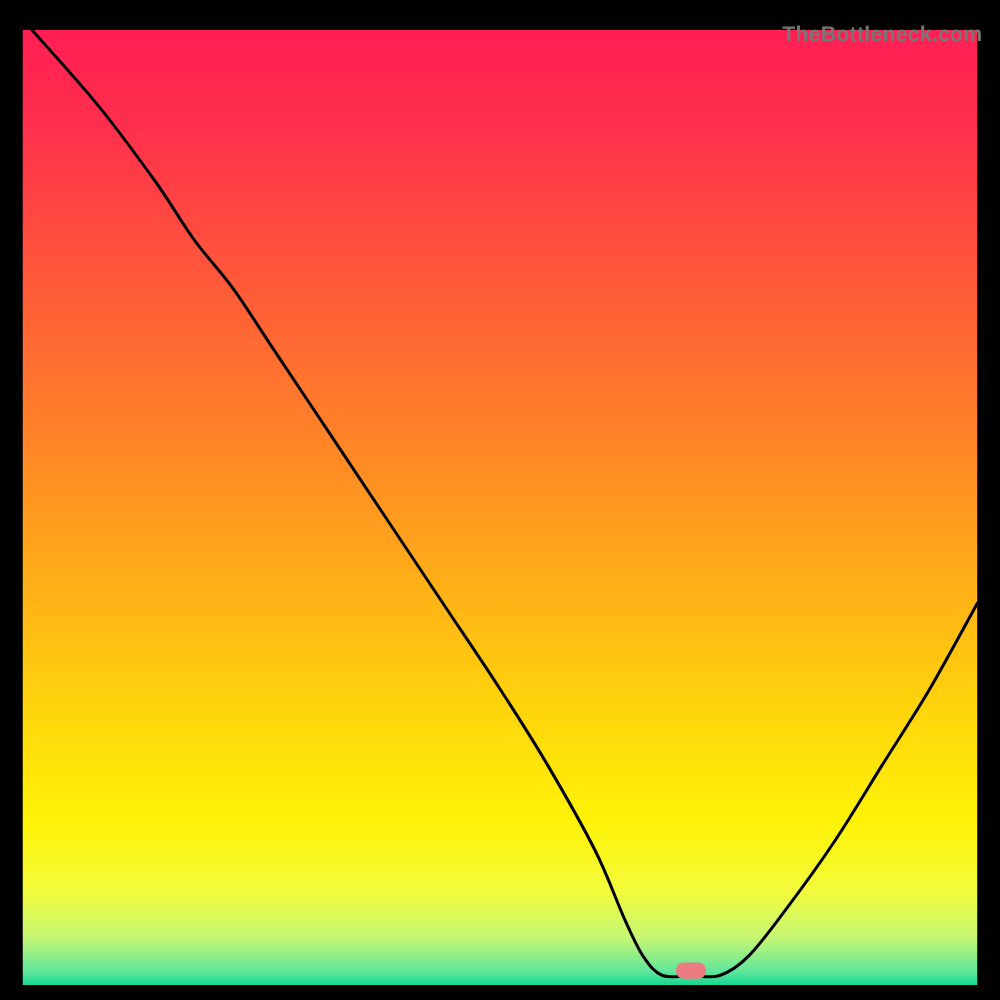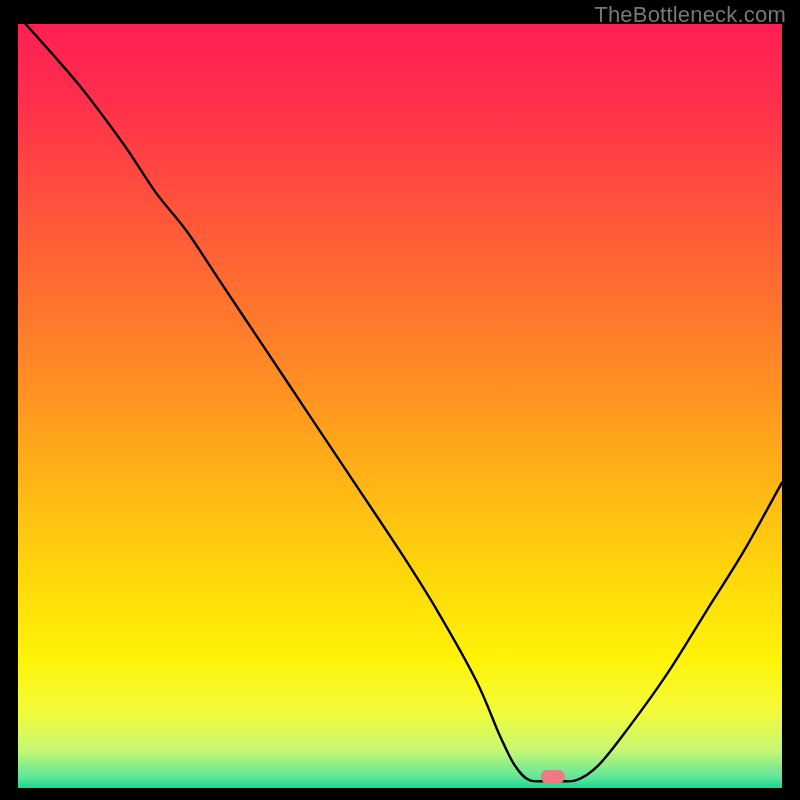--- a/index.html
+++ b/index.html
@@ -21,24 +21,24 @@
   .plot {
     position: absolute;
     left: 0;
     top: 0;
     width: 764px;
     height: 764px;
   }
   .watermark {
     position: absolute;
     right: 14px;
-    top: 2px;
+    top: 18px;
     font-family: Arial, Helvetica, sans-serif;
-    font-size: 22px;
-    font-weight: 400;
+    font-size: 17px;
+    font-weight: 700;
     color: #777;
     letter-spacing: 0.2px;
   }
   .curve {
     fill: none;
     stroke: #000;
     stroke-width: 2.4;
     stroke-linejoin: round;
     stroke-linecap: round;
   }

